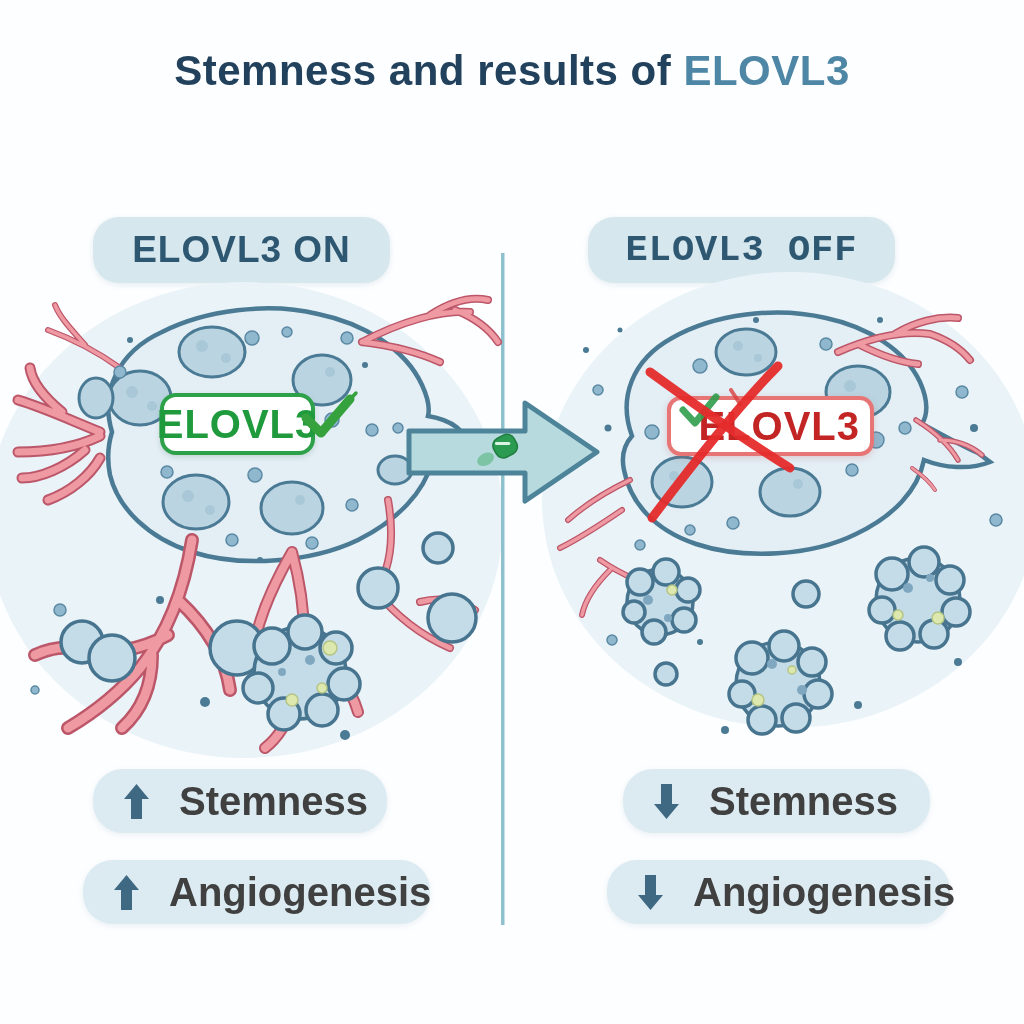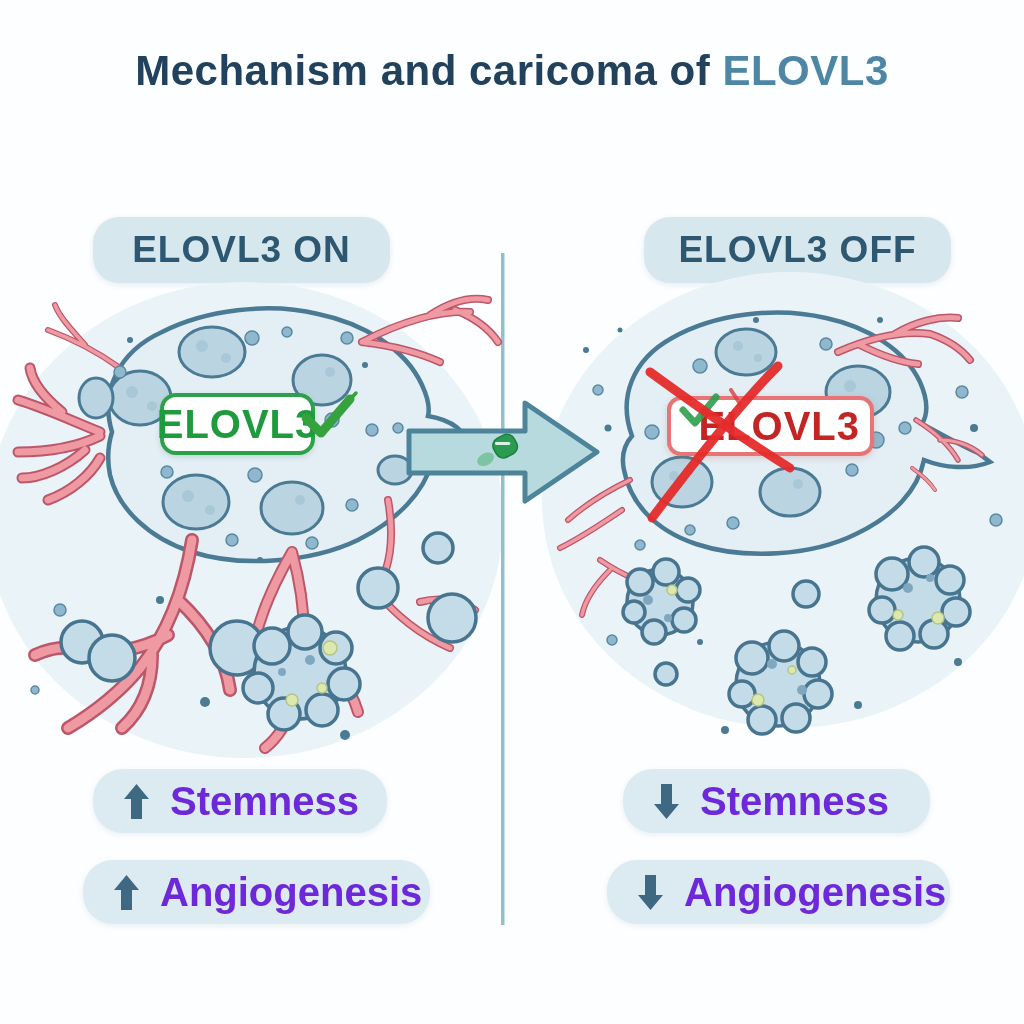--- a/index.html
+++ b/index.html
@@ -15,42 +15,42 @@
   }
   .title .hl{color:#4e86a6;}
   
   .hdr-pill{
     position:absolute;height:66px;border-radius:26px;background:#d7e7ee;
     display:flex;align-items:center;justify-content:center;
     font-size:37px;font-weight:700;letter-spacing:1px;color:#2e5872;
     box-shadow:0 2px 6px rgba(120,160,180,.18);
   }
   #hdr-left{left:93px;top:217px;width:297px;}
-  #hdr-right{left:644px;top:217px;width:307px;}
+  #hdr-right{left:588px;top:217px;width:307px;font-family:Liberation Mono, monospace;}
   
   .gene-badge{
     position:absolute;background:#ffffff;display:flex;align-items:center;
     font-weight:700;font-size:40px;letter-spacing:1px;z-index:4;
   }
   #gene-on{
     left:160px;top:393px;width:147px;height:54px;border:4px solid #2da04a;
     border-radius:16px;color:#1f9a3c;justify-content:center;
     box-shadow:0 2px 5px rgba(90,140,110,.25);
   }
   #gene-off{
     left:667px;top:396px;width:189px;height:52px;border:4px solid #e87575;
     border-radius:14px;color:#c32525;justify-content:flex-end;
     padding-right:10px;box-shadow:0 2px 6px rgba(200,90,90,.25);
   }
   .mark-layer{position:absolute;z-index:5;pointer-events:none;}
   
   .out-pill{
     position:absolute;height:64px;border-radius:30px;background:#dcebf1;
-    display:flex;align-items:center;gap:20px;padding-left:30px;box-sizing:border-box;
-    font-size:40px;font-weight:600;color:#6d28d9;z-index:3;
+    display:flex;align-items:center;gap:29px;padding-left:30px;box-sizing:border-box;
+    font-size:40px;font-weight:600;color:#404040;z-index:3;
     box-shadow:0 2px 6px rgba(120,160,180,.15);
   }
   #out-l1{left:93px;top:769px;width:294px;}
   #out-l2{left:83px;top:860px;width:347px;}
   #out-r1{left:623px;top:769px;width:307px;}
   #out-r2{left:607px;top:860px;width:343px;}
   .dir-icon{flex:0 0 auto;display:block;}
   
   #art{position:absolute;left:0;top:0;z-index:1;}
   .v-dark{fill:none;stroke:#bc5669;stroke-linecap:round;stroke-linejoin:round;}
@@ -282,21 +282,21 @@
       <path d="M 409,431 L 525,431 L 525,403 L 597,452 L 525,501 L 525,473 L 409,473 Z" fill="#b7dade" stroke="#4d8499" stroke-width="5" stroke-linejoin="round"></path>
       <g transform="translate(497,451) rotate(-28)">
         <ellipse cx="-14" cy="2" rx="9" ry="6" fill="#7cc4a4"></ellipse>
         <rect x="-2" y="-11" width="23" height="21" rx="8" fill="#2c9b52" stroke="#1f7d3f" stroke-width="1.5"></rect>
         <path d="M 3,-7 L 14,-1" stroke="#d9f2e2" stroke-width="3" stroke-linecap="round" fill="none"></path>
       </g>
     </g>
   </svg>
 
   <div class="title">
-    <div><span>Mechanism and caricoma of </span><span class="hl">ELOVL3</span></div>
+    <div><span>Stemness and results of </span><span class="hl">ELOVL3</span></div>
   </div>
 
   <div class="hdr-pill" id="hdr-left">ELOVL3 ON</div>
   <div class="hdr-pill" id="hdr-right">ELOVL3 OFF</div>
 
   <div class="gene-badge" id="gene-on">ELOVL3</div>
   <svg class="mark-layer" style="left:296px;top:388px;" width="66" height="58" viewBox="0 0 66 58">
     <path d="M 10,30 L 25,45 L 54,11" fill="none" stroke="#35a23e" stroke-width="9" stroke-linecap="round" stroke-linejoin="round"></path>
     <path d="M 48,18 L 60,5" fill="none" stroke="#35a23e" stroke-width="3.5" stroke-linecap="round"></path>
   </svg>

